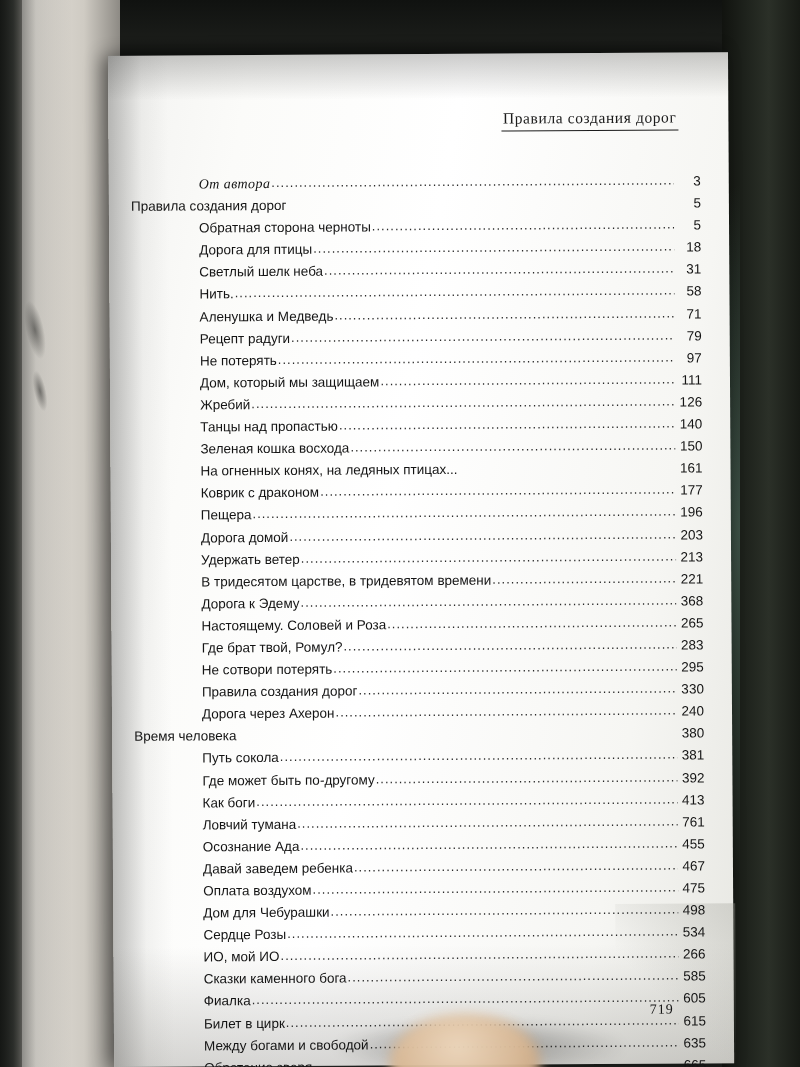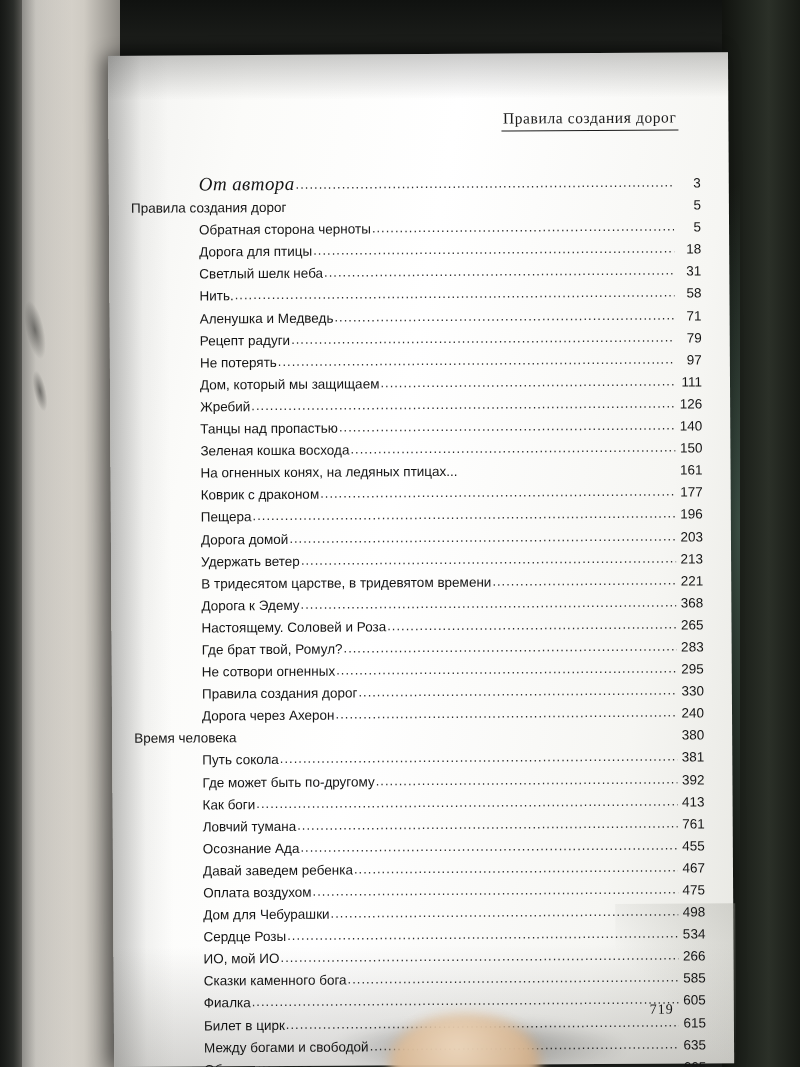--- a/index.html
+++ b/index.html
@@ -157,21 +157,21 @@
     min-width: 26px;
   }
 
   
   .lvl-part { padding-left: 0px; }
   .lvl-item { padding-left: 68px; }
 
   .italic-title .label {
     font-family: "Liberation Serif", serif;
     font-style: italic;
-    font-size: 19px;
+    font-size: 14px;
     letter-spacing: 0.4px;
   }
 
   .no-leader .leader { visibility: hidden; }
 
   
   .folio {
     position: absolute;
     right: 60px;
     bottom: 46px;
@@ -341,21 +341,21 @@
           <span class="label">Настоящему. Соловей и Роза</span>
           <span class="leader">........................................................................................................................</span>
           <span class="pageno">265</span>
         </div>
         <div class="toc-row lvl-item">
           <span class="label">Где брат твой, Ромул?</span>
           <span class="leader">........................................................................................................................</span>
           <span class="pageno">283</span>
         </div>
         <div class="toc-row lvl-item">
-          <span class="label">Не сотвори огненных</span>
+          <span class="label">Не сотвори потерять</span>
           <span class="leader">........................................................................................................................</span>
           <span class="pageno">295</span>
         </div>
         <div class="toc-row lvl-item">
           <span class="label">Правила создания дорог</span>
           <span class="leader">........................................................................................................................</span>
           <span class="pageno">330</span>
         </div>
         <div class="toc-row lvl-item">
           <span class="label">Дорога через Ахерон</span>

